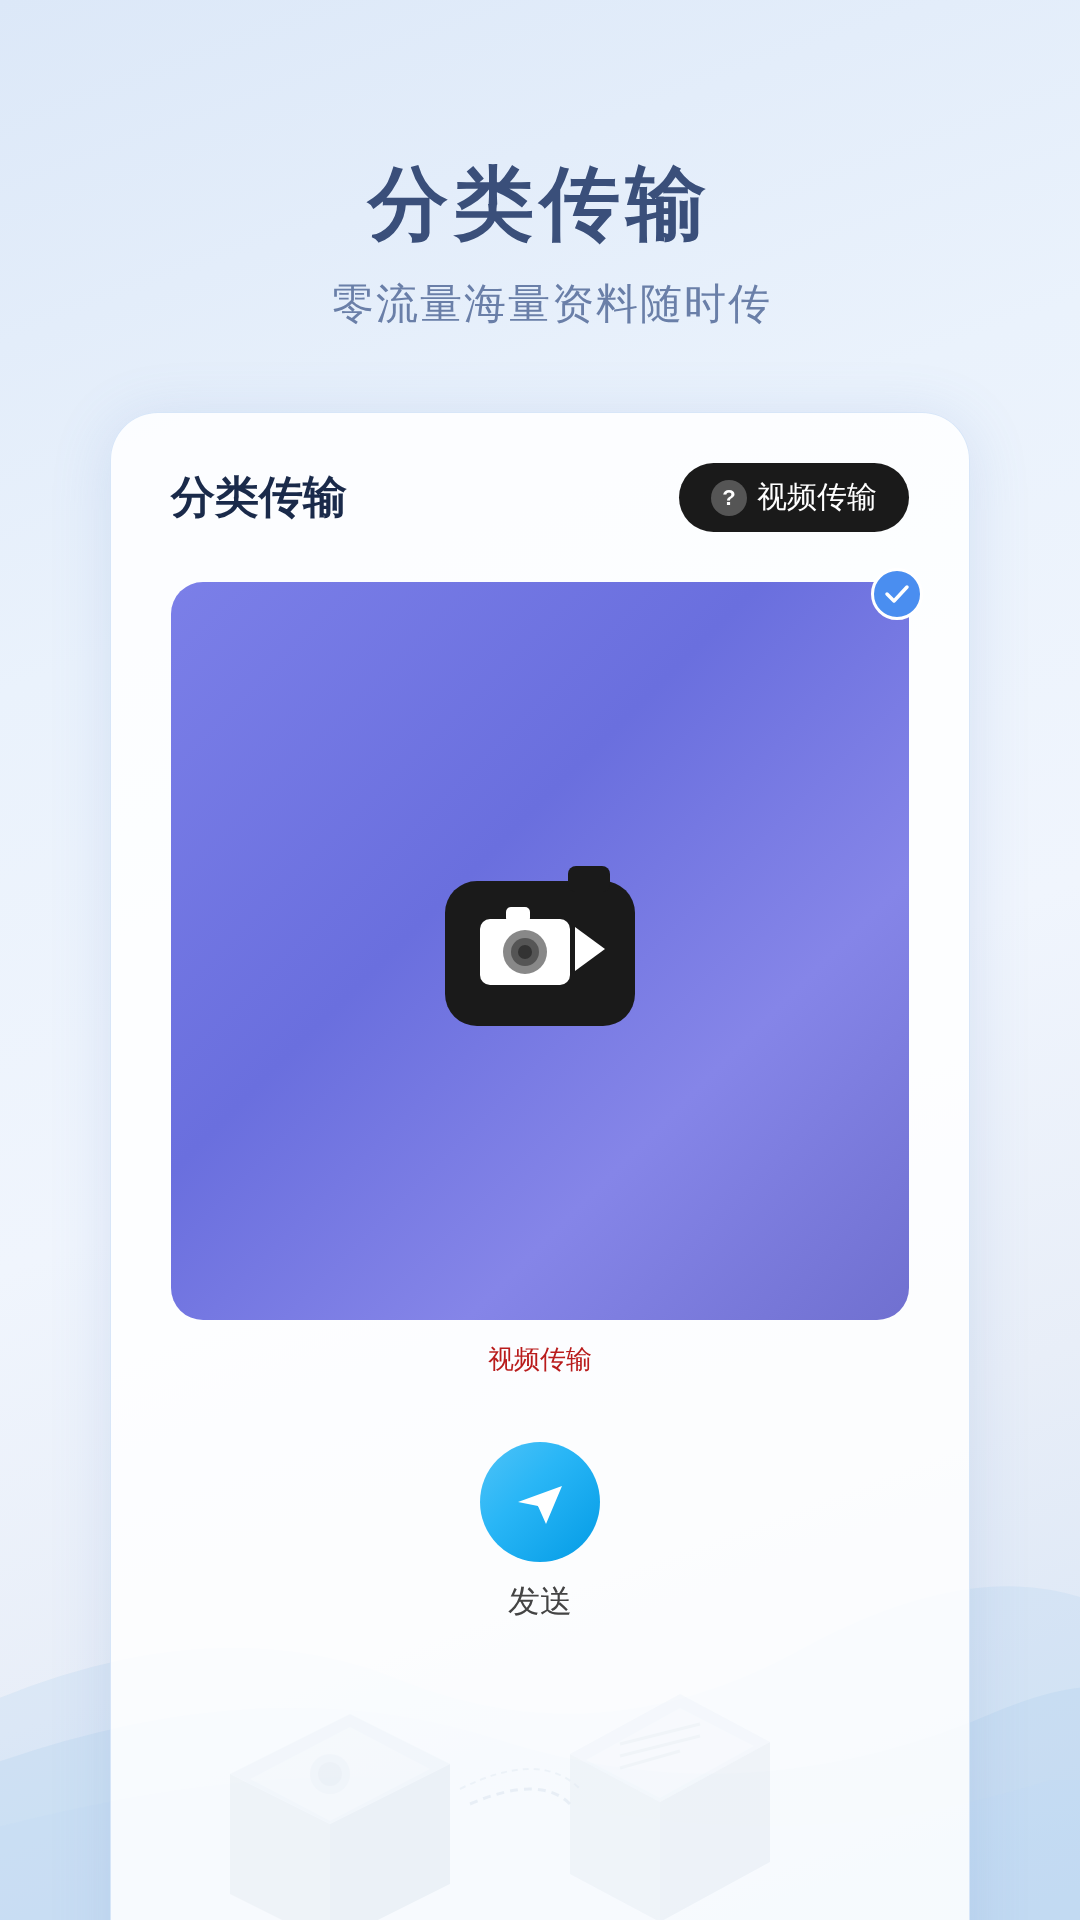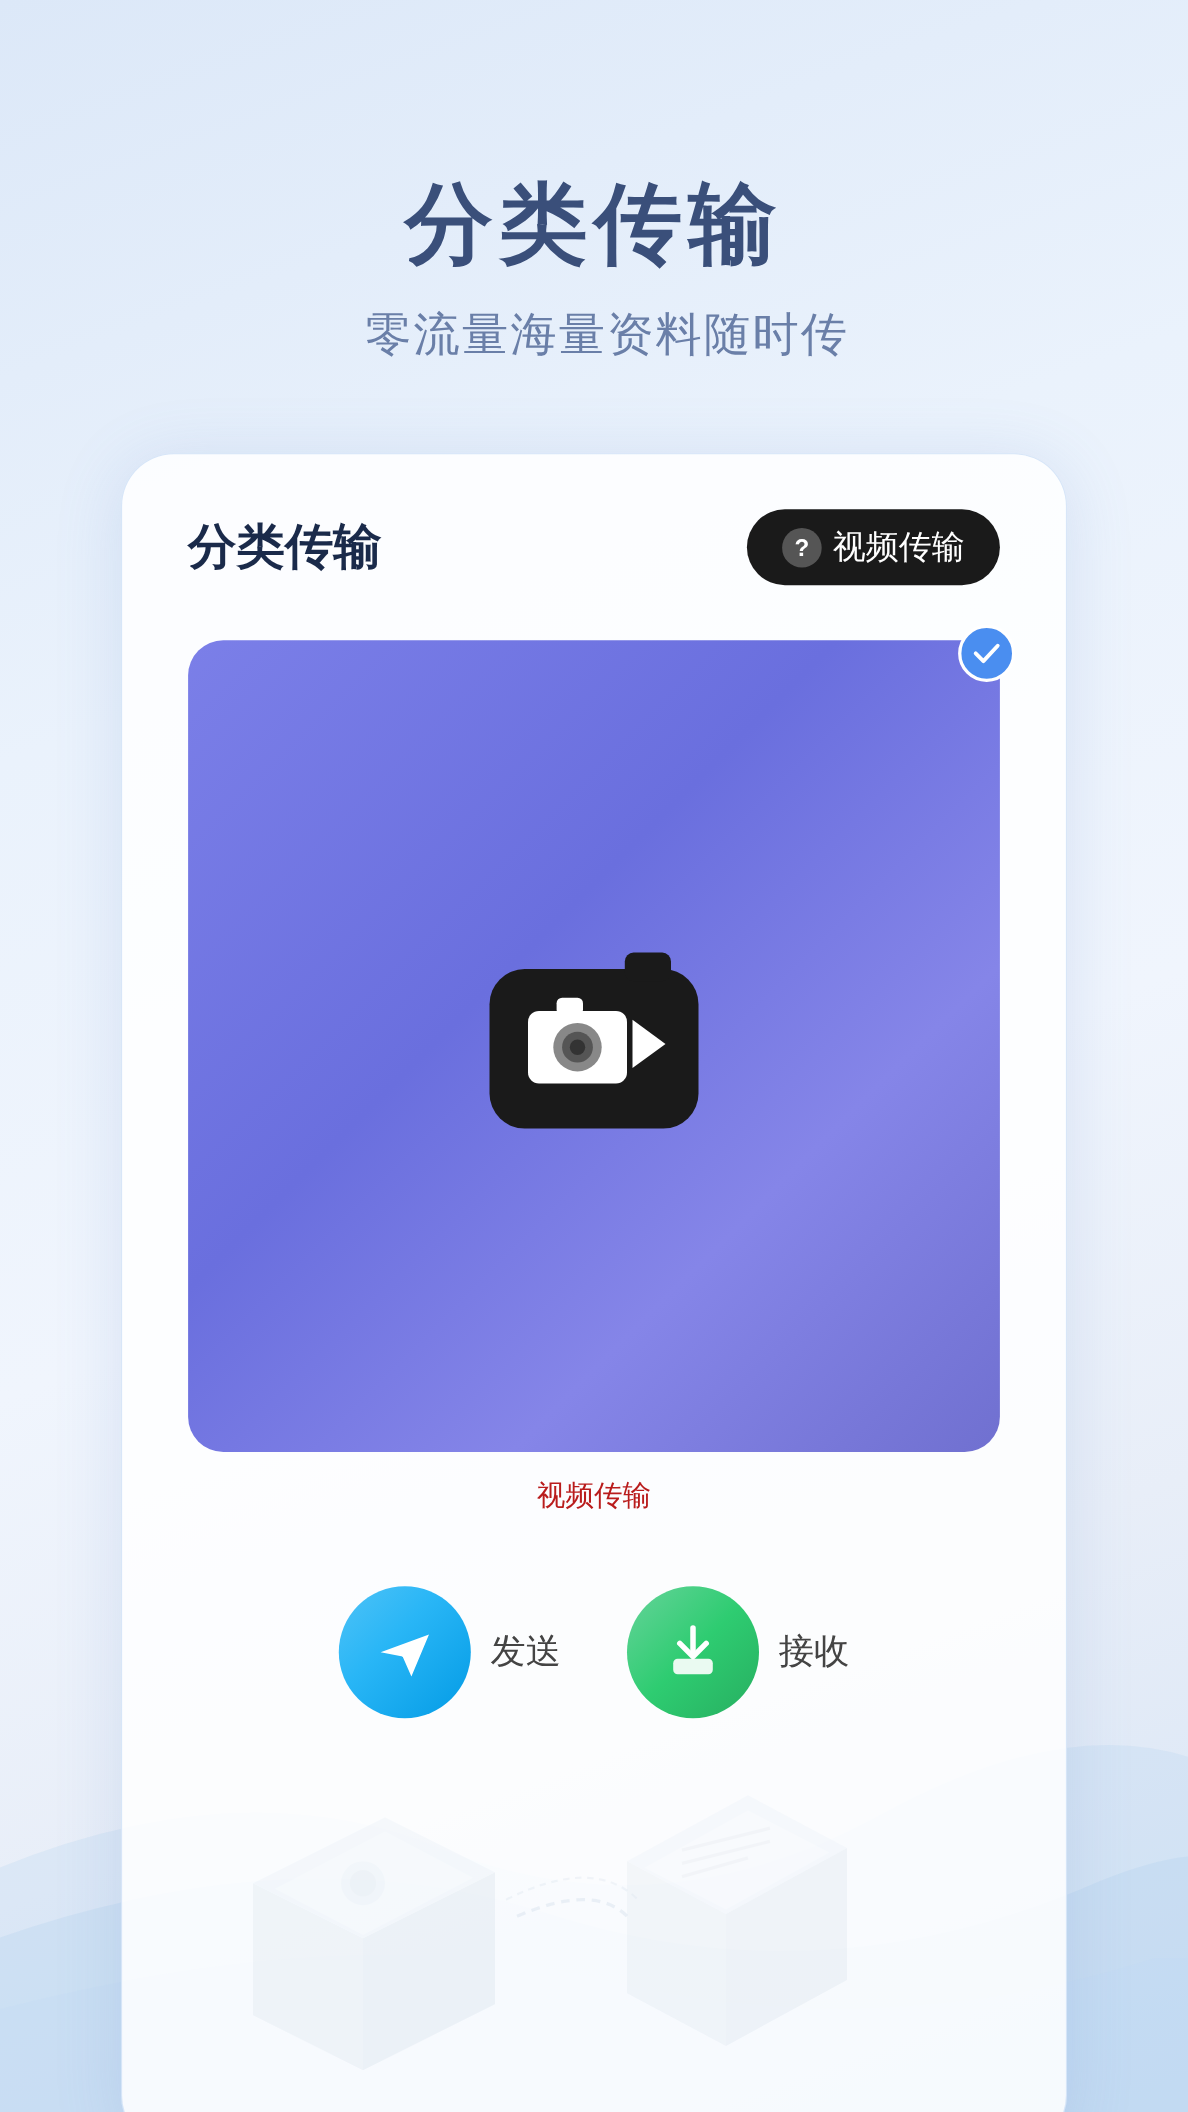--- a/index.html
+++ b/index.html
@@ -159,21 +159,21 @@
     
     .action-row {
       display: flex;
       gap: 60px;
       justify-content: center;
       padding: 10px 0 10px;
     }
 
     .action-item {
       display: flex;
-      flex-direction: row;
+      flex-direction: column;
       align-items: center;
       gap: 18px;
       cursor: pointer;
     }
 
     .action-circle {
       width: 120px;
       height: 120px;
       border-radius: 50%;
       display: flex;
@@ -278,32 +278,20 @@
         <div class="action-circle send">
           <svg width="60" height="60" viewBox="0 0 60 60" fill="none" xmlns="http://www.w3.org/2000/svg">
 
             <path d="M8 30 L52 14 L36 52 L28 34 Z" fill="white"></path>
             <path d="M28 34 L38 24" stroke="white" stroke-width="2.5"></path>
           </svg>
         </div>
         <span class="action-label">发送</span>
       </div>
 
-      <div class="action-item">
-        <div class="action-circle receive">
-          <svg width="60" height="60" viewBox="0 0 60 60" fill="none" xmlns="http://www.w3.org/2000/svg">
-
-            <rect x="12" y="36" width="36" height="14" rx="4" fill="white" opacity="0.9"></rect>
-
-            <path d="M30 8 L30 32" stroke="white" stroke-width="5" stroke-linecap="round"></path>
-            <path d="M18 22 L30 34 L42 22" stroke="white" stroke-width="5" stroke-linecap="round" stroke-linejoin="round"></path>
-          </svg>
-        </div>
-        <span class="action-label">接收</span>
-      </div>
 
     </div>
 
     <div class="illustration-area">
       <svg width="700" height="280" viewBox="0 0 700 280" fill="none" xmlns="http://www.w3.org/2000/svg" style="position:absolute;bottom:0;left:50%;transform:translateX(-50%);">
 
         <g transform="translate(40, 20)" opacity="0.5">
 
           <path d="M0 80 L120 20 L220 70 L100 130Z" fill="#d8e4f0"></path>
           <path d="M0 80 L0 200 L100 250 L100 130Z" fill="#c5d3e0"></path>

